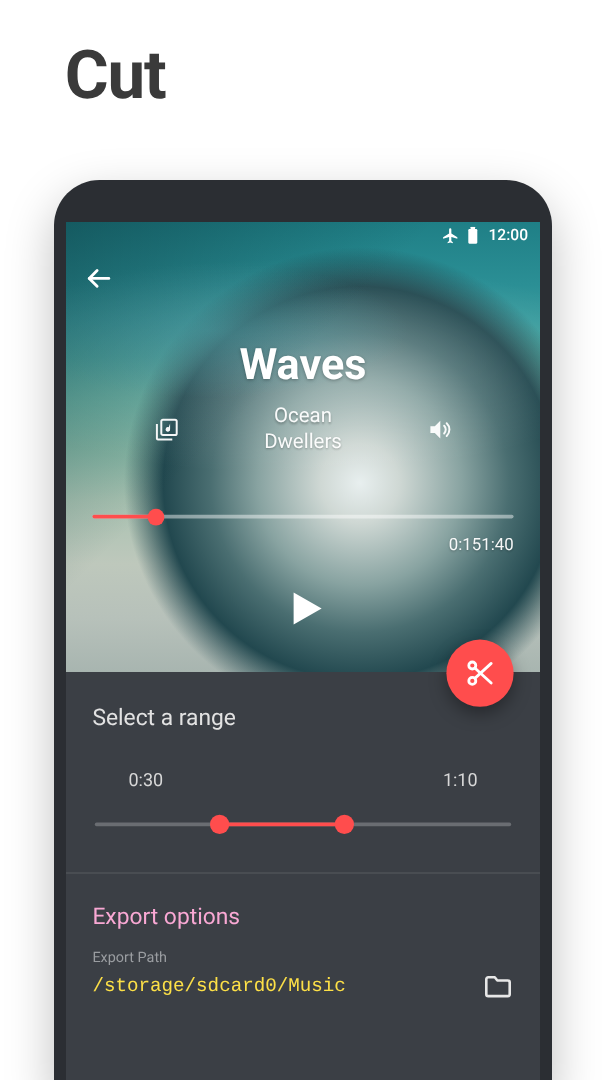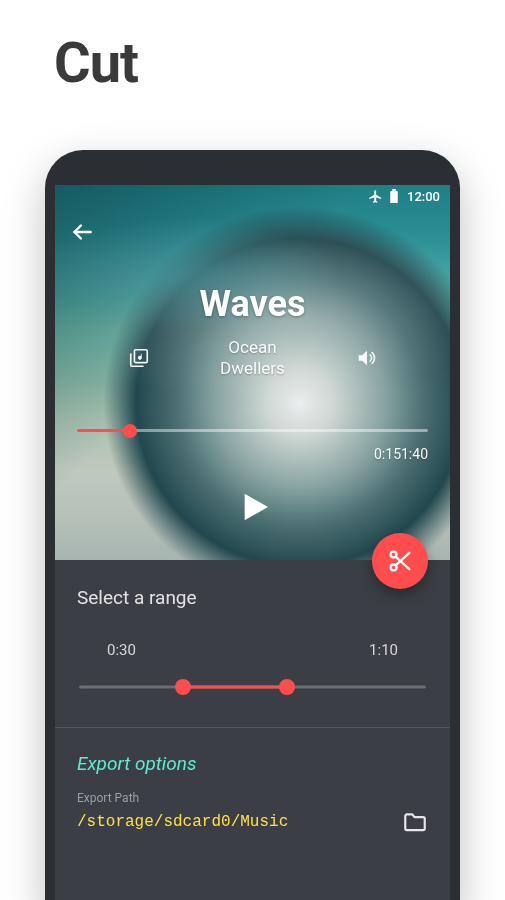--- a/index.html
+++ b/index.html
@@ -222,24 +222,23 @@
   }
 
   .divider {
     height: 1px;
     background: #53565b;
     margin: 30px -22px 0 -22px;
   }
 
   .export-heading {
     font-size: 19px;
-    color: #5eead4;
+    color: #f9a8d4;
     margin-top: 24px;
     margin-bottom: 16px;
-    font-style: italic;
   }
   .export-label {
     font-size: 12px;
     color: #9a9da1;
     margin-bottom: 4px;
   }
   .export-row {
     display: flex;
     align-items: center;
     justify-content: space-between;

